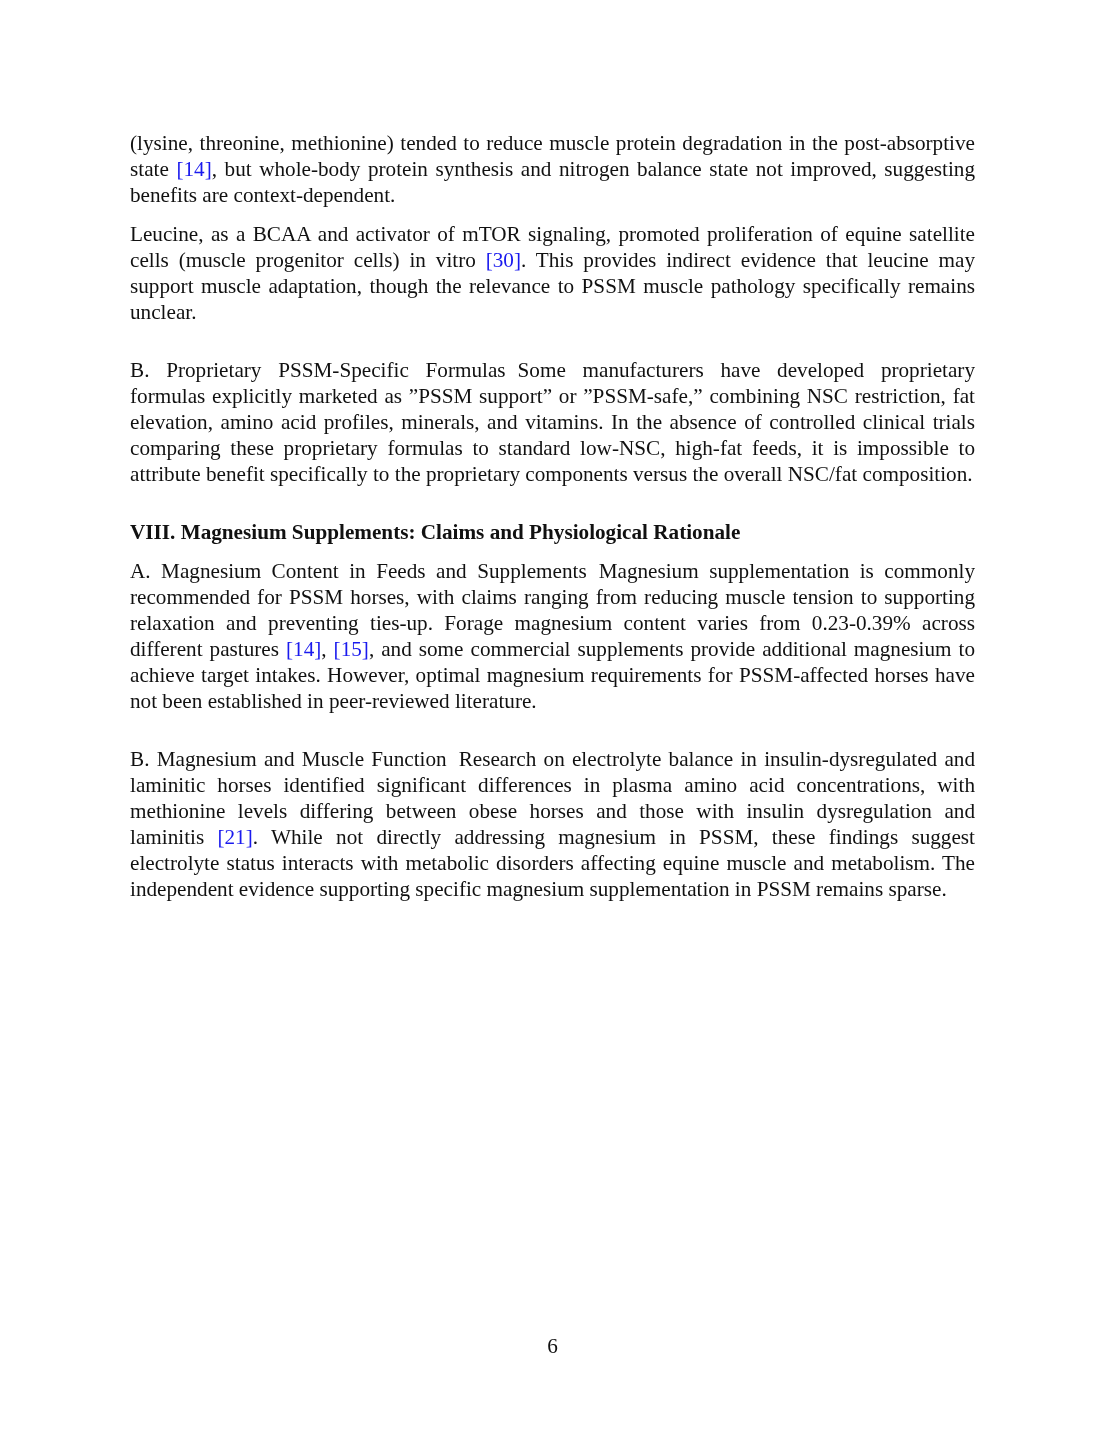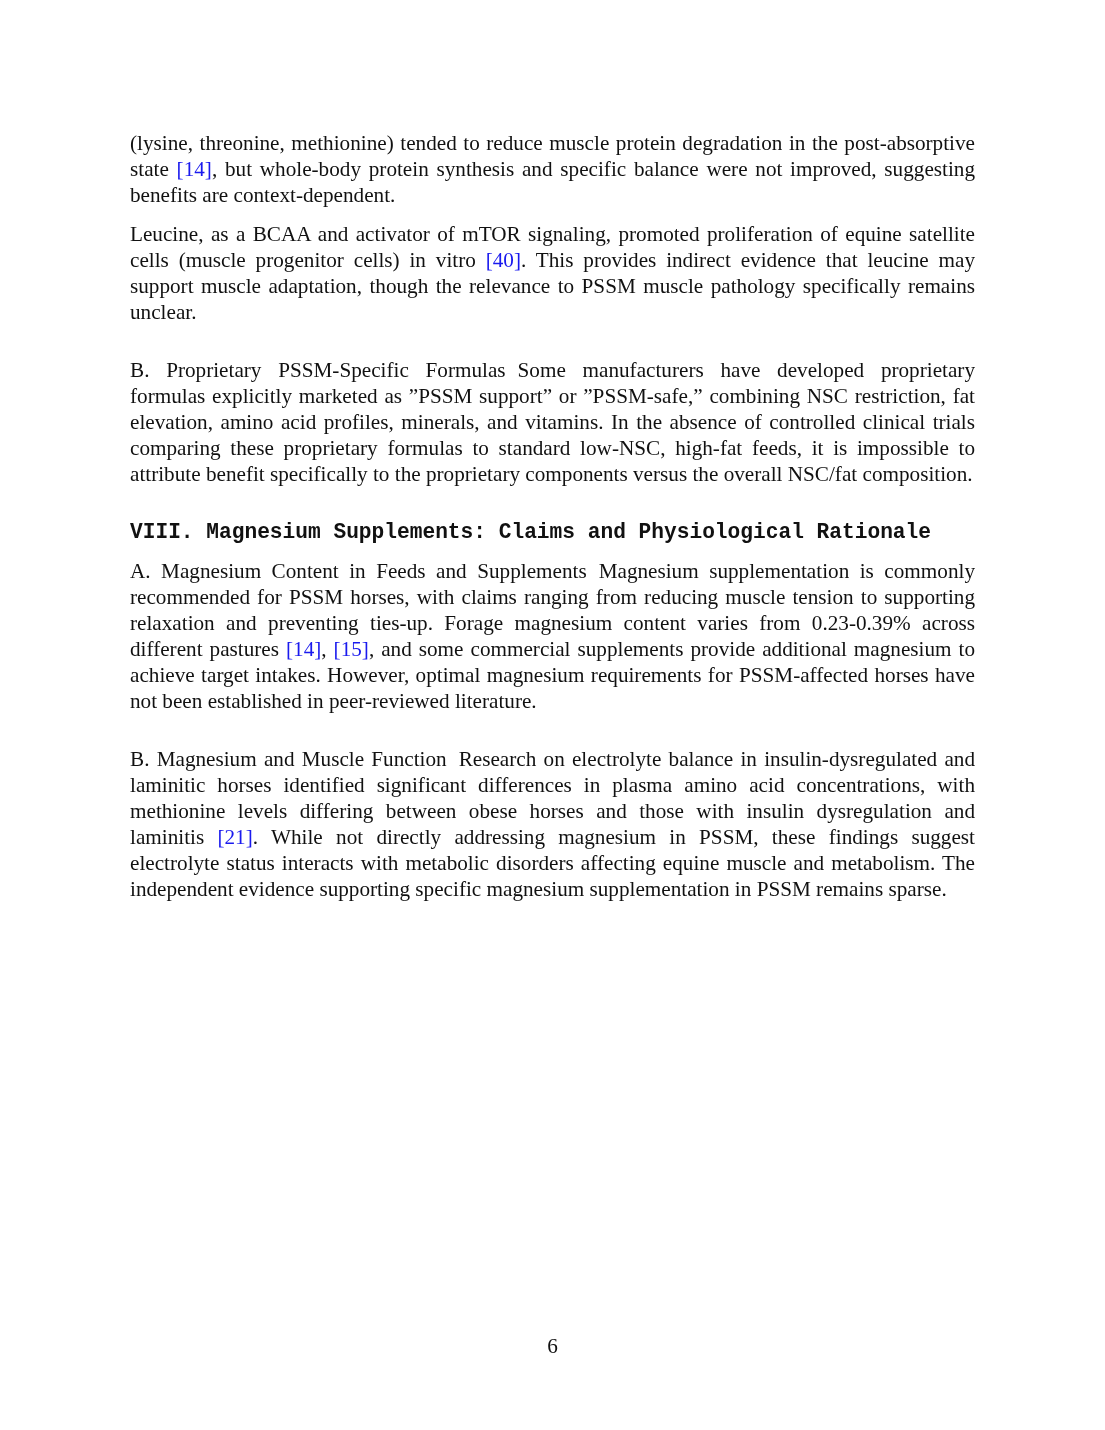--- a/index.html
+++ b/index.html
@@ -34,44 +34,43 @@
     }
     .run-in {
       font-weight: normal;
       margin-right: 12px;
     }
     h2.section-heading {
       font-size: 21.2px;
       font-weight: bold;
       margin: 0 0 13px 0;
       line-height: 26px;
-      font-family: Liberation Mono, monospace;
     }
     .cite {
       color: #1a1aee;
       text-decoration: none;
     }
     .page-number {
       position: absolute;
       top: 1334px;
       left: 0;
       width: 1105px;
       text-align: center;
       font-family: "Liberation Serif", "DejaVu Serif", serif;
       font-size: 21.2px;
     }
   </style>
 </head>
 <body>
 
 <div class="page">
 
-  <p><span>(lysine, threonine, methionine) tended to reduce muscle protein degradation in the post-absorptive state </span><a class="cite" href="#">[14]</a><span>, but whole-body protein synthesis and specific balance were not improved, suggesting benefits are context-dependent.</span></p>
+  <p><span>(lysine, threonine, methionine) tended to reduce muscle protein degradation in the post-absorptive state </span><a class="cite" href="#">[14]</a><span>, but whole-body protein synthesis and nitrogen balance state not improved, suggesting benefits are context-dependent.</span></p>
 
-  <p class="para-block"><span>Leucine, as a BCAA and activator of mTOR signaling, promoted proliferation of equine satellite cells (muscle progenitor cells) in vitro </span><a class="cite" href="#">[40]</a><span>. This provides indirect evidence that leucine may support muscle adaptation, though the relevance to PSSM muscle pathology specifically remains unclear.</span></p>
+  <p class="para-block"><span>Leucine, as a BCAA and activator of mTOR signaling, promoted proliferation of equine satellite cells (muscle progenitor cells) in vitro </span><a class="cite" href="#">[30]</a><span>. This provides indirect evidence that leucine may support muscle adaptation, though the relevance to PSSM muscle pathology specifically remains unclear.</span></p>
 
   <p class="para-block"><span class="run-in">B. Proprietary PSSM-Specific Formulas</span><span>Some manufacturers have developed proprietary formulas explicitly marketed as ”PSSM support” or ”PSSM-safe,” combining NSC restriction, fat elevation, amino acid profiles, minerals, and vitamins.  In the absence of controlled clinical trials comparing these proprietary formulas to standard low-NSC, high-fat feeds, it is impossible to attribute benefit specifically to the proprietary components versus the overall NSC/fat composition.</span></p>
 
   <h2 class="section-heading">VIII. Magnesium Supplements: Claims and Physiological Rationale</h2>
 
   <p class="para-block"><span class="run-in">A. Magnesium Content in Feeds and Supplements</span><span>Magnesium supplementation is commonly recommended for PSSM horses, with claims ranging from reducing muscle tension to supporting relaxation and preventing ties-up.  Forage magnesium content varies from 0.23-0.39% across different pastures </span><a class="cite" href="#">[14]</a><span>, </span><a class="cite" href="#">[15]</a><span>, and some commercial supplements provide additional magnesium to achieve target intakes.  However, optimal magnesium requirements for PSSM-affected horses have not been established in peer-reviewed literature.</span></p>
 
   <p class="para-block"><span class="run-in">B. Magnesium and Muscle Function</span><span>Research on electrolyte balance in insulin-dysregulated and laminitic horses identified significant differences in plasma amino acid concentrations, with methionine levels differing between obese horses and those with insulin dysregulation and laminitis </span><a class="cite" href="#">[21]</a><span>. While not directly addressing magnesium in PSSM, these findings suggest electrolyte status interacts with metabolic disorders affecting equine muscle and metabolism.  The independent evidence supporting specific magnesium supplementation in PSSM remains sparse.</span></p>
 
 

